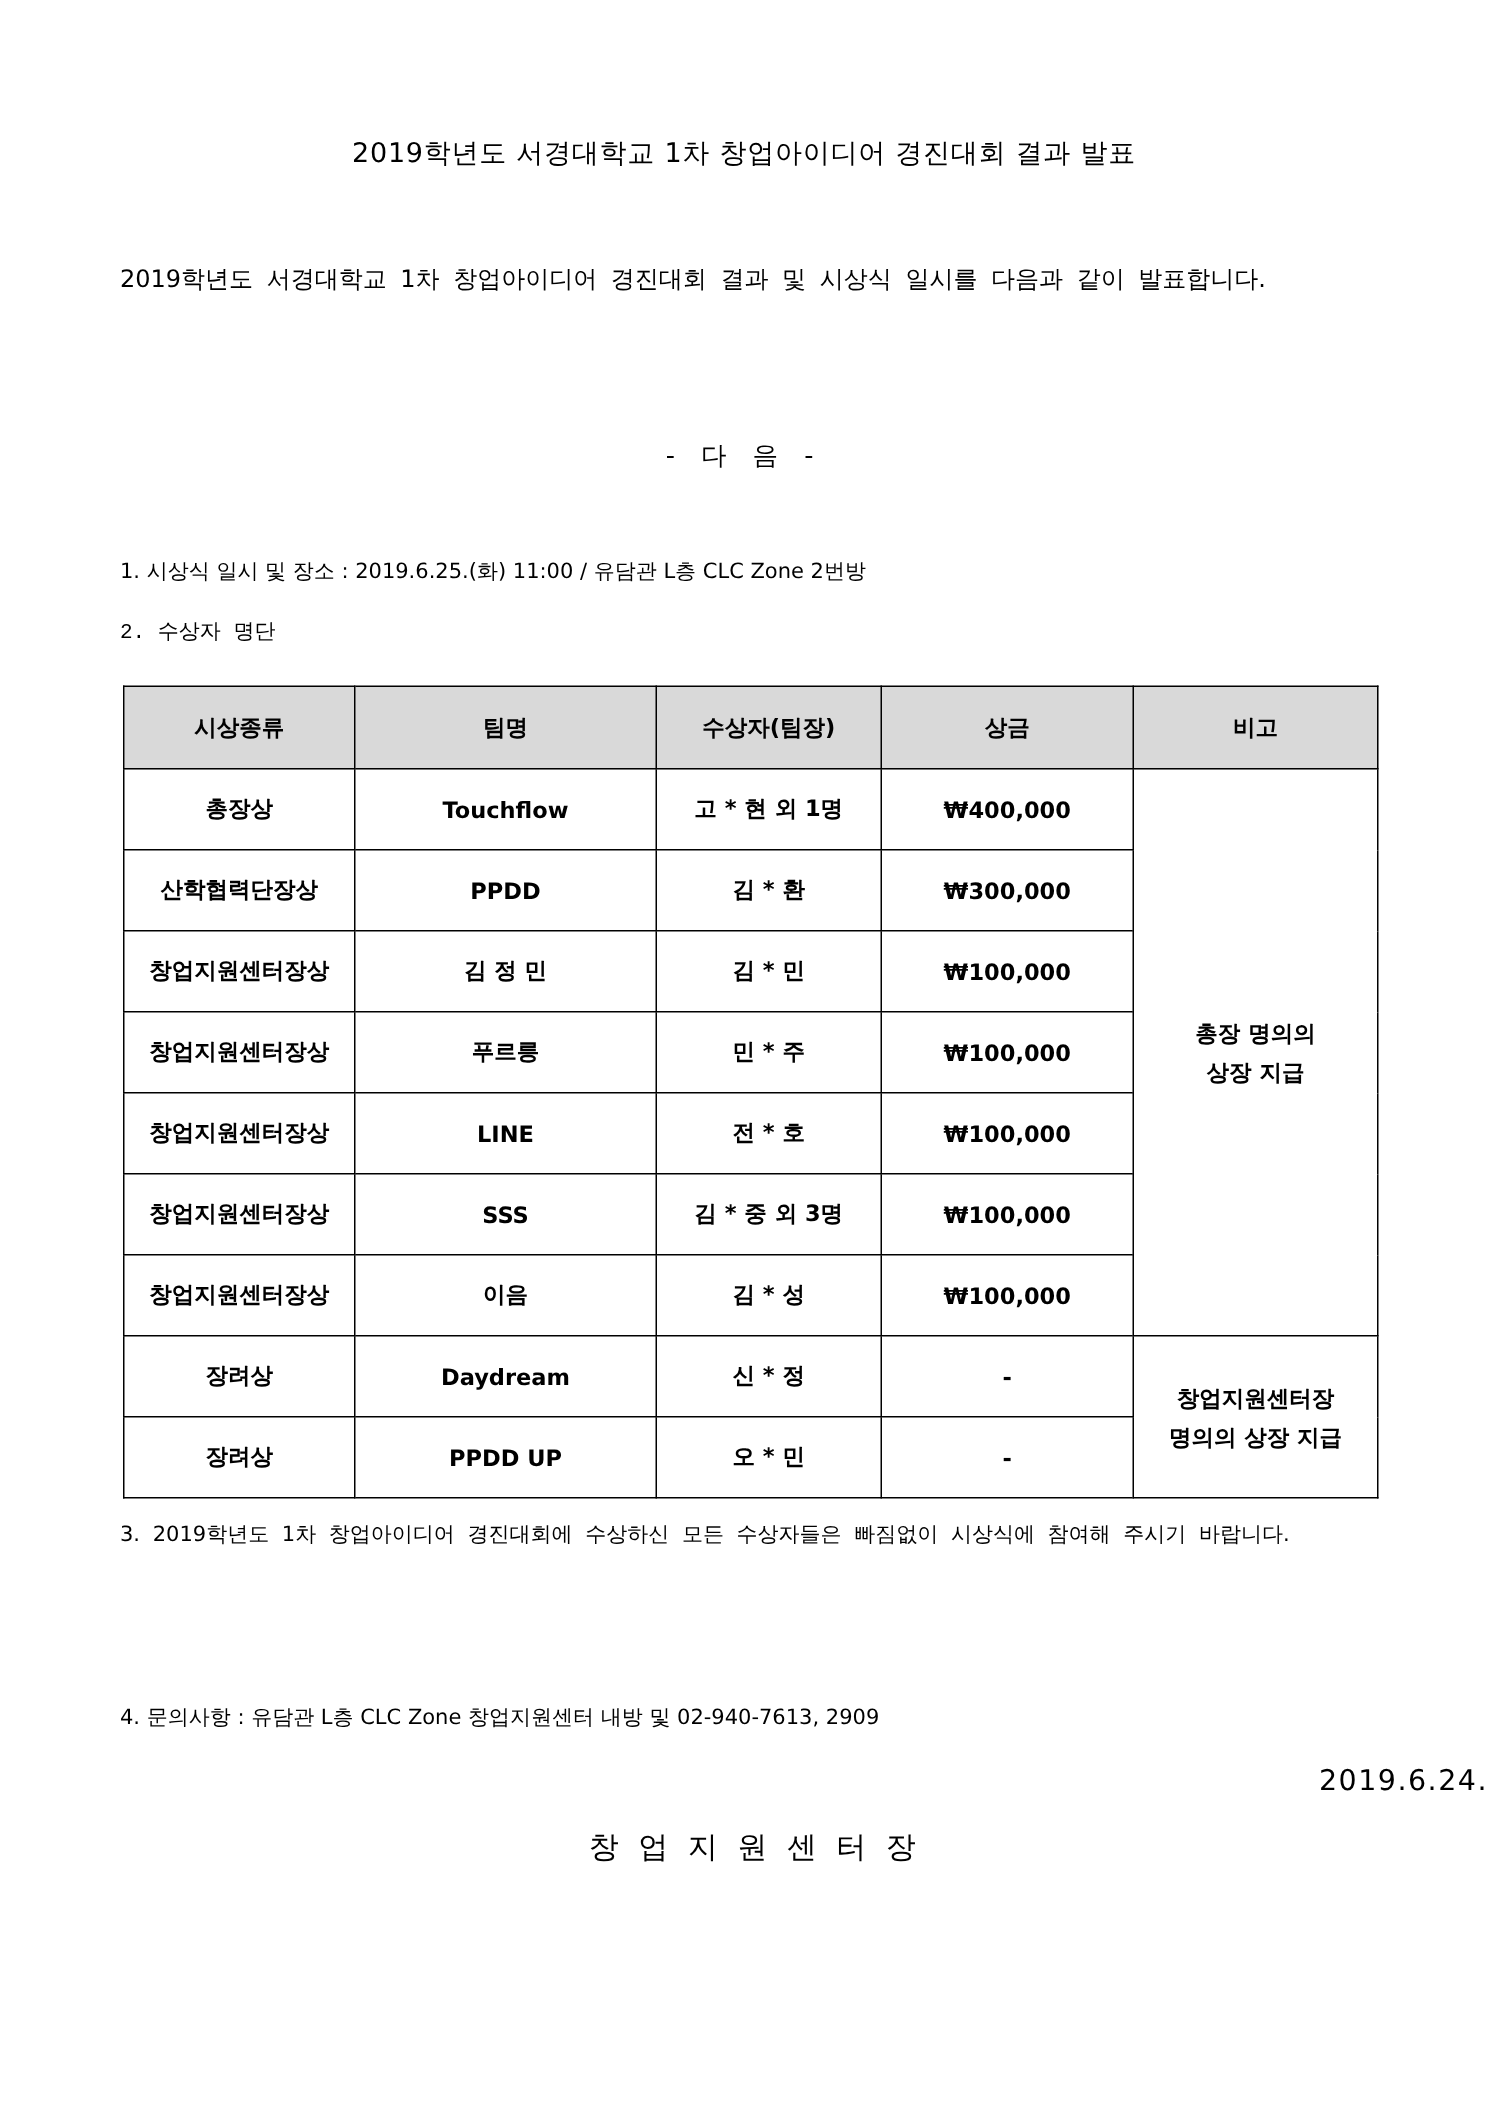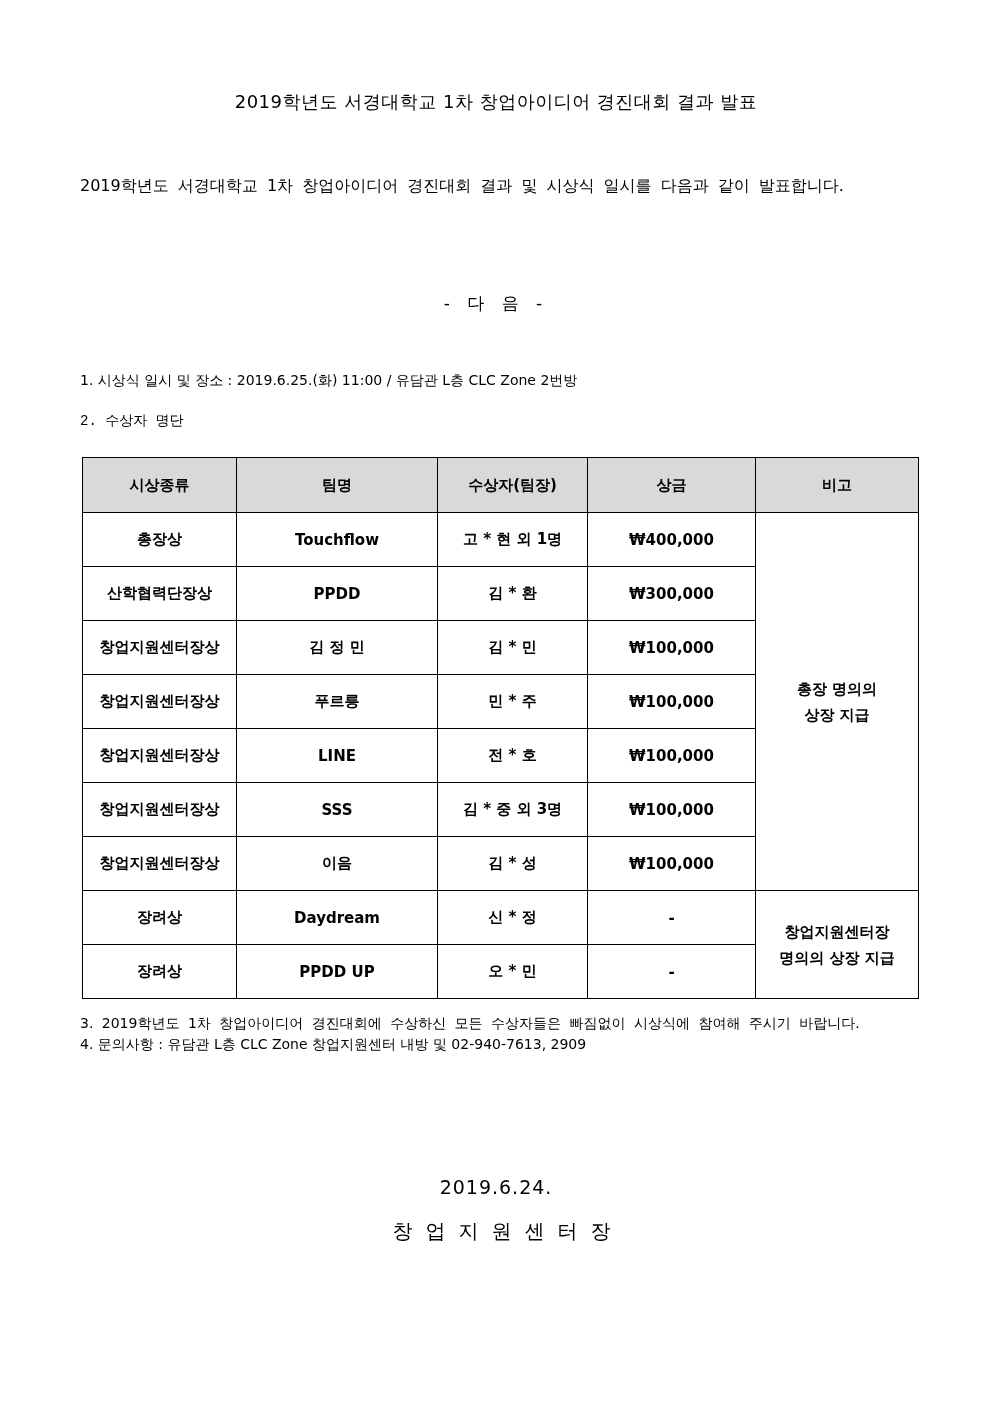--- a/index.html
+++ b/index.html
@@ -45,21 +45,21 @@
     .da-eum { top: 292px; letter-spacing: 6px; }
     .item {
       position: absolute;
       left: 80px;
       font-size: 14px;
       white-space: nowrap;
     }
     .item1 { top: 372px; }
     .item2 { top: 412px; font-family: Liberation Mono, monospace; }
     .item3 { top: 1012px; width: 832px; white-space: normal; line-height: 23px; text-align: justify; text-align-last: left; word-spacing: 4px; }
-    .item4 { top: 1036px; }
+    .item4 { top: 1136px; }
 
     table.awards {
       position: absolute;
       top: 457px;
       left: 82px;
       border-collapse: collapse;
       font-size: 15px;
       table-layout: fixed;
     }
     table.awards td, table.awards th {
@@ -81,20 +81,21 @@
     .col2 { width: 201px; }
     .col3 { width: 150px; }
     .col4 { width: 168px; }
     .col5 { width: 163px; }
     .note { line-height: 26px; }
 
     .date {
       top: 1176px;
       font-size: 19px;
       letter-spacing: 1px;
+      text-align: right;
     }
     .signer {
       top: 1218px;
       font-size: 20px;
       letter-spacing: 13px;
       padding-left: 12px;
     }
   </style>
 </head>
 <body>

